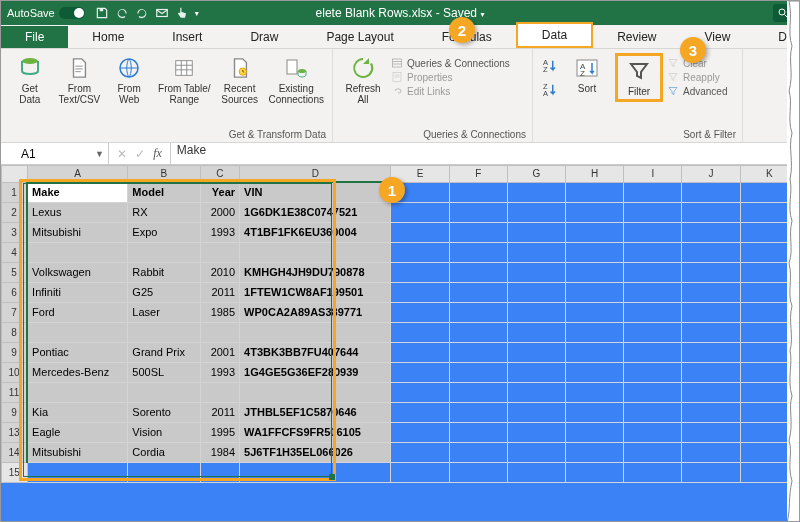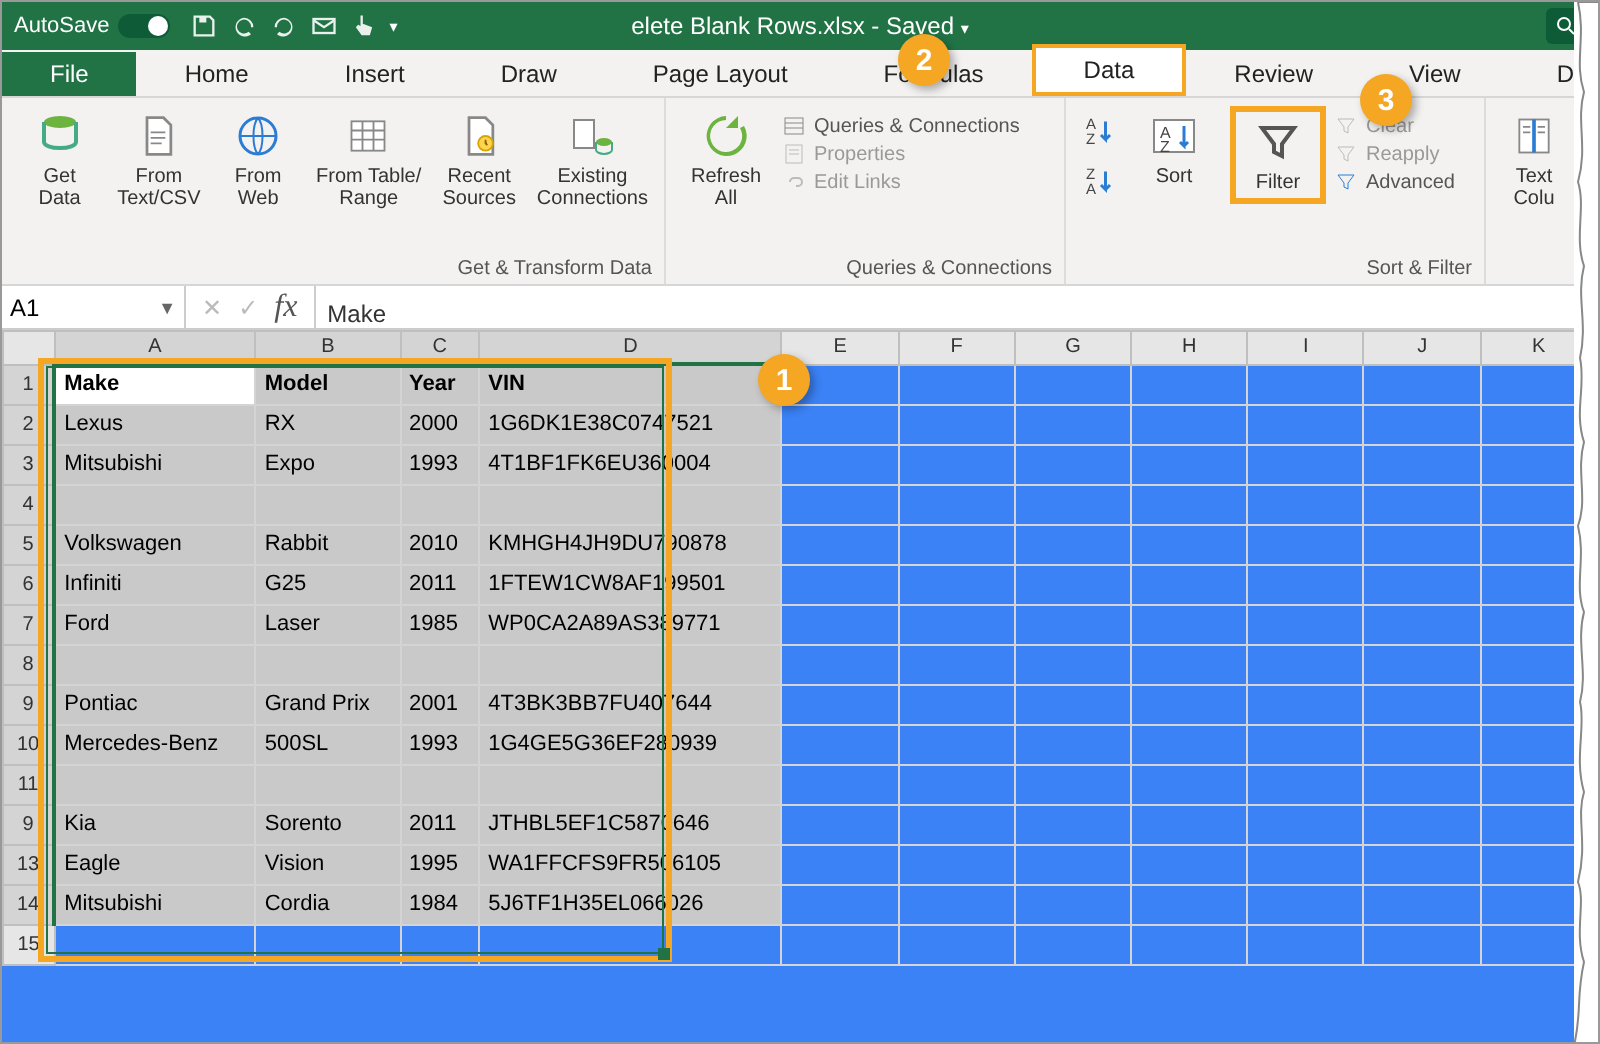--- a/index.html
+++ b/index.html
@@ -28,40 +28,40 @@
   .group-items { display:flex; align-items:flex-start; gap:4px; }
   .btn-lg { display:flex; flex-direction:column; align-items:center; font-size:10px; color:#333; padding:2px 2px; width:48px; text-align:center; line-height:1.1; }
   .btn-lg .ic { width:28px; height:26px; display:flex; align-items:center; justify-content:center; margin-bottom:2px; }
   .row-small { display:flex; flex-direction:column; gap:2px; font-size:10px; color:#555; }
   .row-small .mini { display:flex; align-items:center; gap:4px; white-space:nowrap; }
   .group-label { font-size:10px; text-align:right; color:#555; padding-top:2px; }
   .filter-btn { border:3px solid #f5a623; padding:2px;justify-content:flex-end; }
   .dim { color:#999; }
 
   
-  .fbar { height:22px; border-bottom:1px solid #ccc; display:flex; align-items:flex-end; font-size:12px; background:#fff; }
+  .fbar { height:22px; border-bottom:1px solid #ccc; display:flex; align-items:flex-start; font-size:12px; background:#fff;padding-left:16px; }
   .namebox { width:92px; border-right:1px solid #ccc; padding:0 4px; height:100%; display:flex; align-items:center; justify-content:space-between; }
   .namebox span:last-child { color:#666; font-size:9px; }
   .fb-icons { display:flex; align-items:center; gap:8px; padding:0 8px; border-right:1px solid #ccc; height:100%; color:#888; }
-  .fx { font-style:italic; font-family:"Times New Roman",serif; font-size:16px; color:#555; }
+  .fx { font-style:italic; font-family:"Times New Roman",serif; font-size:12px; color:#555; }
   .fbar .val { padding:0 6px; color:#333; }
 
   
   .grid-area { position:relative; flex:1; overflow:hidden; height:358px; }
   table { border-collapse:collapse; width:100%; font-size:11px; }
   .hdr-corner { width:22px; background:#e6e6e6; border:1px solid #bfbfbf; }
   th.colhdr { background:#e6e6e6; border:1px solid #bfbfbf; color:#333; font-weight:normal; font-size:10px; padding:2px 0; text-align:center; }
   th.colhdr.sel { background:#d4d4d4; border-bottom:2px solid #217346; }
   td.rowhdr { background:#e6e6e6; border:1px solid #bfbfbf; color:#333; font-size:10px; text-align:center; width:22px; }
   td.rowhdr.sel { background:#d4d4d4; border-right:2px solid #217346; }
   td.cell { border:1px solid #d4d4d4; padding:2px 4px; height:20px; white-space:nowrap; overflow:hidden; }
   td.cell.sel { background:#c9c9c9; }
   td.cell.active { background:#fff; }
   td.cell.hdrcell { font-weight:bold; }
-  .w-a { width:80px; } .w-b { width:62px; } .w-c { width:34px; padding-right:3px;} .w-d { width:130px; }
+  .w-a { width:80px; } .w-b { width:62px; } .w-c { width:34px; text-align:right; padding-right:3px;} .w-d { width:130px;font-weight:bold; }
   .w-e,.w-f,.w-g,.w-h,.w-i,.w-j,.w-k { width:50px; }
   .w-c.colhdr { text-align:center; }
 
   .sel-outline { position:absolute; border:1px solid #217346; pointer-events:none; }
   .annot-outline { position:absolute; border:3px solid #f5a623; pointer-events:none; }
   .fill-handle { position:absolute; width:6px; height:6px; background:#217346; }
 
   .callout { position:absolute; width:26px; height:26px; border-radius:50%; background:#f5a623; color:#fff; font-weight:bold; display:flex; align-items:center; justify-content:center; font-size:15px; box-shadow:2px 2px 4px rgba(0,0,0,.3); z-index:50;}
 
   .torn { position:absolute; right:-2px; top:0; bottom:0; width:14px; background:#fff; }
@@ -281,36 +281,20 @@
               <svg width="12" height="12" viewBox="0 0 24 24">
                 <path d="M4 5h16l-6 8v6l-4-2v-4z" fill="none" stroke="#2b7cd3"></path>
               </svg>
               <span>Advanced</span>
             </div>
       </div>
     </div>
     <div class="group-label">Sort &amp; Filter</div>
   </div>
 
-  <div class="group" style="border-right:none;width:48px">
-    <div class="group-items">
-      <div class="btn-lg">
-            <div class="ic">
-              <svg width="22" height="24" viewBox="0 0 24 24">
-                <rect x="4" y="3" width="16" height="18" fill="#fff" stroke="#888"></rect>
-                <path d="M12 3v18" stroke="#2b7cd3" stroke-width="2"></path>
-                <path d="M6 7h4M6 10h4M14 7h4M14 10h4" stroke="#888"></path>
-              </svg>
-            </div>
-            <span style="white-space:pre-line">Text
-Colu</span>
-          </div>
-    </div>
-    <div class="group-label"></div>
-  </div>
 </div>
 
 <div class="fbar">
   <div class="namebox">
         <span>A1</span>
         <span>▼</span>
       </div>
   <div class="fb-icons">
     <span style="color:#bbb">✕</span>
     <span style="color:#bbb">✓</span>

